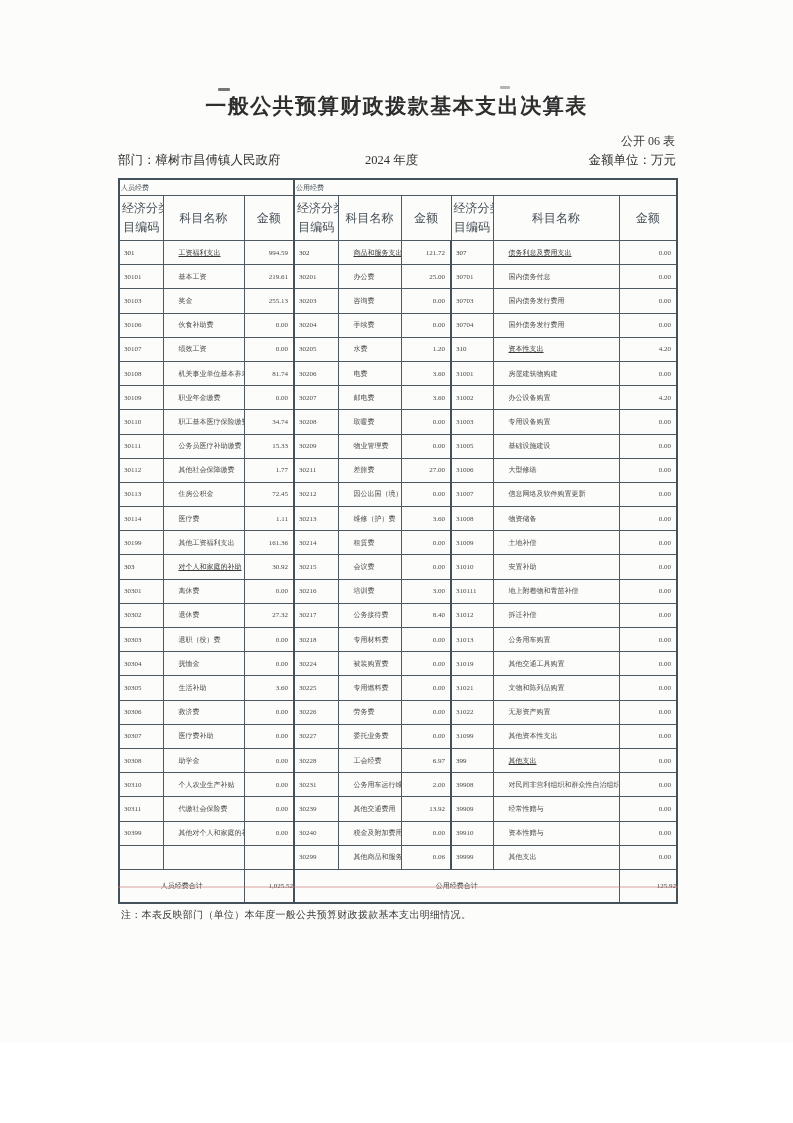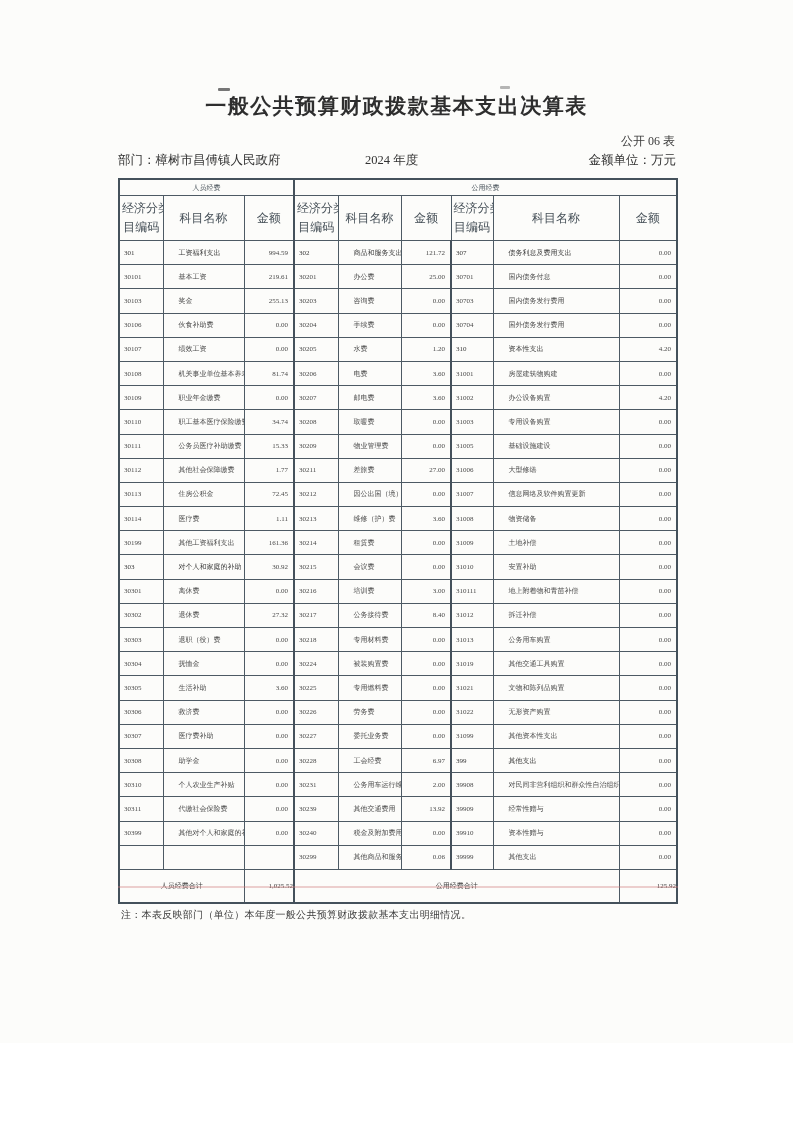--- a/index.html
+++ b/index.html
@@ -23,29 +23,29 @@
   table.budget{
     position:absolute;top:178px;left:118px;width:558px;
     border-collapse:collapse;table-layout:fixed;
     font-size:7px;color:#4a4a4a;
   }
   table.budget td,table.budget th{
     border:1.2px solid #4d5a64;overflow:hidden;white-space:nowrap;
     font-weight:normal;vertical-align:middle;
   }
   table.budget{border:2px solid #44515b;}
-  tr.group-hdr th{height:13px;font-size:7px;text-align:center;color:#454f57;margin-top:28px;}
+  tr.group-hdr th{height:13px;font-size:7px;text-align:left;color:#454f57;margin-top:28px;}
   tr.col-hdr th{height:42px;font-size:12px;color:#454f57;}
   .code-hdr-wrap{display:flex;flex-direction:column;justify-content:space-between;height:36px;padding:2px 1px;}
   tbody td{height:21.2px;}
   td.code{text-align:left;padding-left:4px;}
   td.name{text-align:left;padding-left:15px;}
   td.amt{text-align:right;padding-right:5px;}
   td.parent{font-weight:bold;color:#383838;}
-  td.name.parent{}
+  td.name.parent{text-decoration:underline;}
   .gstart{border-left:2px solid #44515b !important;}
   tr.totals td{height:30px;font-size:7px;color:#3e3e3e;}
   td.total-label{text-align:center;}
   td.total-amt{text-align:right;padding-right:0;}
   .fringe{position:absolute;top:886px;left:118px;width:560px;height:2px;
     background:rgba(205,120,120,.35);}
   .note{position:absolute;top:908px;left:121px;font-size:10px;color:#3c3c3c;letter-spacing:.3px;}
   .page-num{position:absolute;top:1056px;left:0;width:100%;text-align:center;
     font-size:13px;color:#be185d;letter-spacing:2px;}
 </style>

